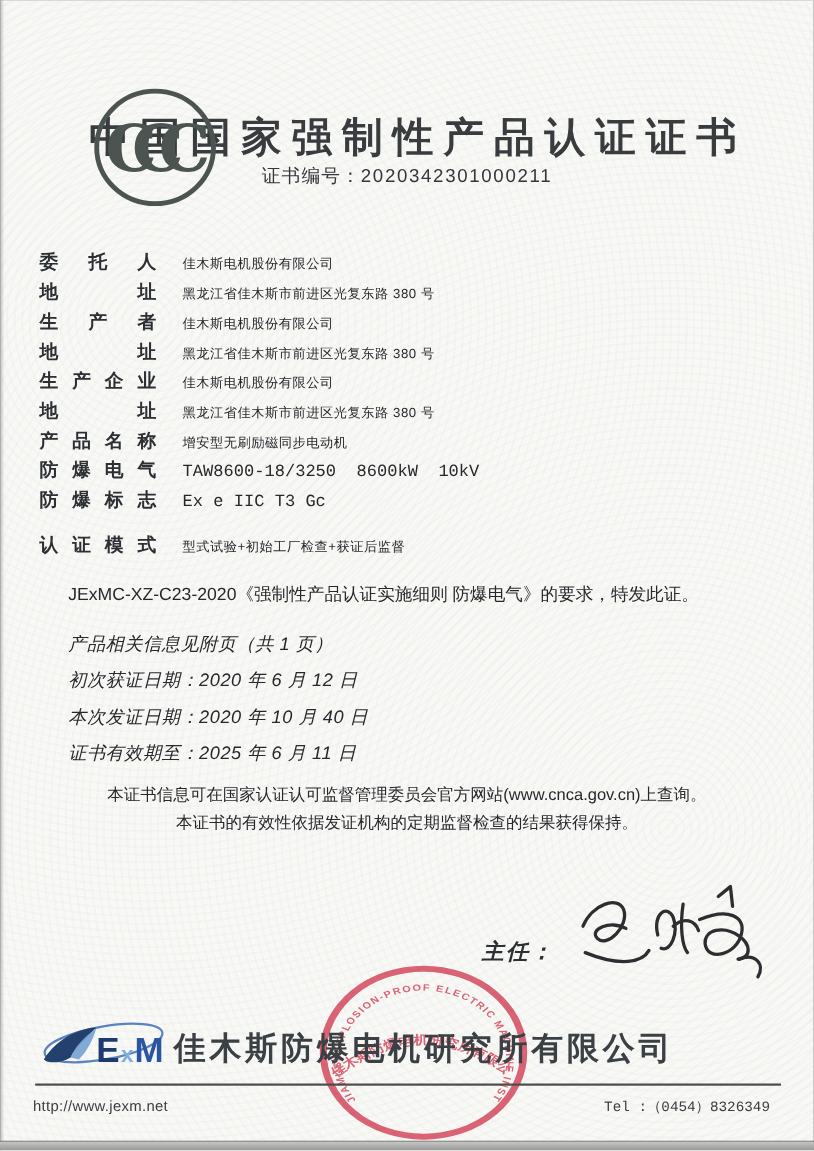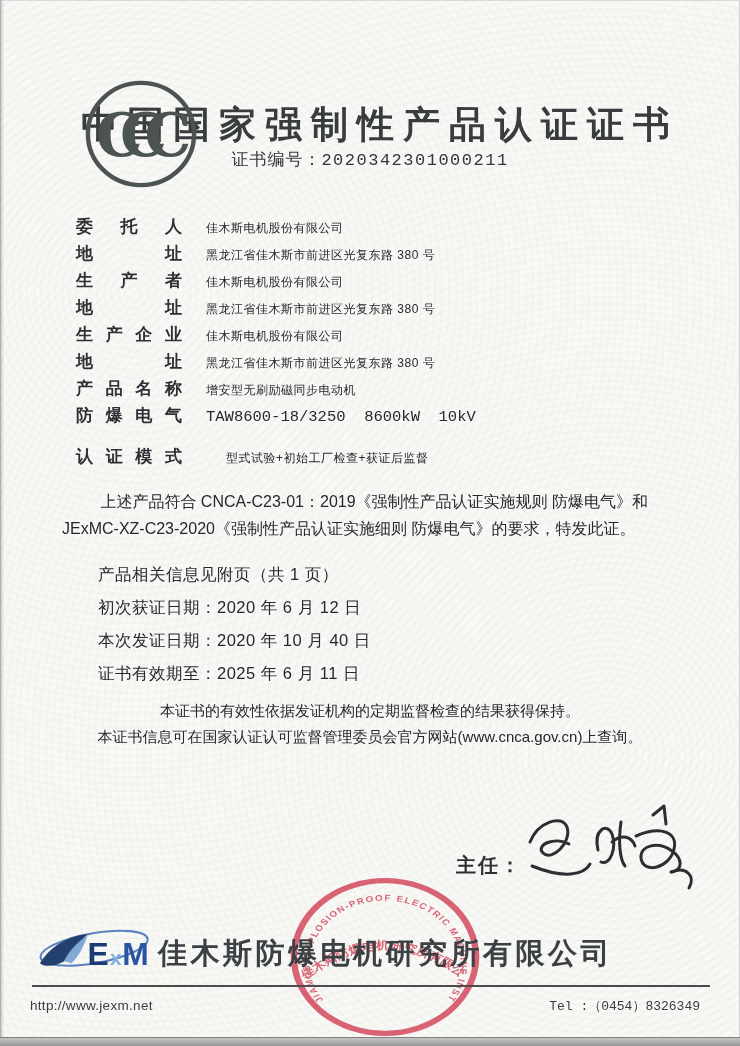--- a/index.html
+++ b/index.html
@@ -23,43 +23,43 @@
 
   .header{position:relative;padding:78px 40px 0 60px;height:120px;box-sizing:border-box;}
   .ccc-logo{position:absolute;left:82px;top:76px;width:118px;height:116px;}
   .page-title{
     text-align:center;font-size:37px;font-weight:600;letter-spacing:9px;
     color:#383c3e;padding-top:22px;white-space:nowrap;
   }
   .cert-no{
     text-align:center;margin-top:28px;font-size:17px;letter-spacing:1px;color:#33363a;
   }
-  .cert-no .num{font-family:Liberation Mono, monospace;letter-spacing:1.5px;}
-
-  .fields{padding:0 40px 0 76px;margin-top:44px;}
+  .cert-no .num{font-family:Liberation Sans, sans-serif;letter-spacing:1.5px;}
+
+  .fields{padding:0 40px 0 36px;margin-top:56px;}
   .field-row{display:flex;align-items:baseline;height:27px;}
-  .field-row.gap{margin-top:14px;gap:20px;}
+  .field-row.gap{margin-top:14px;}
   .field-label{
     display:inline-block;width:106px;font-size:17px;font-weight:700;color:#2c2f33;
     text-align:justify;text-align-last:justify;margin-right:24px;flex:none;
   }
   .field-value{font-size:12px;color:#26282c;white-space:pre-wrap;letter-spacing:.5px;}
   .field-row.mono .field-value{
     font-family:"Liberation Mono","DejaVu Sans Mono",monospace;font-size:15.5px;letter-spacing:0;
   }
 
   .statement{padding:0 46px 0 62px;margin-top:16px;font-size:16px;line-height:27px;color:#26282c;}
   .statement .l1{text-indent:2.4em;}
 
-  .meta{padding:0 98px;margin-top:16px;font-size:16.5px;line-height:33px;color:#26282c;letter-spacing:.5px;}
+  .meta{padding:0 62px;margin-top:16px;font-size:16.5px;line-height:33px;color:#26282c;letter-spacing:.5px;font-style:italic;}
 
   .notes{margin-top:8px;text-align:center;font-size:15px;line-height:26px;color:#26282c;}
 
   .sign-row{position:absolute;top:826px;right:30px;display:flex;align-items:center;}
-  .sign-label{font-size:20px;font-weight:600;color:#2c2f33;letter-spacing:2px;margin-right:0;}
+  .sign-label{font-size:20px;font-weight:600;color:#2c2f33;letter-spacing:2px;margin-right:18px;font-style:italic;}
   .sign-svg{margin-top:-26px;}
 
   .stamp{position:absolute;left:286px;top:874px;width:198px;height:166px;
     opacity:.88;mix-blend-mode:multiply;pointer-events:none;}
 
   .footer-main{position:absolute;left:0;top:916px;width:740px;height:66px;}
   .jexm-logo{position:absolute;left:34px;top:6px;width:124px;height:58px;}
   .company-name{position:absolute;left:158px;top:18px;font-size:29px;font-weight:600;
     letter-spacing:3.5px;color:#3b4045;white-space:nowrap;}
   .footer-rule{position:absolute;left:32px;right:30px;top:985px;height:2px;background:#4c4c4c;}
@@ -120,43 +120,46 @@
     <div class="field-row">
       <span class="field-label">产品名称</span>
       <span class="field-value">增安型无刷励磁同步电动机</span>
     </div>
 
     <div class="field-row mono">
       <span class="field-label">防爆电气</span>
       <span class="field-value">TAW8600-18/3250  8600kW  10kV</span>
     </div>
 
+    <div class="field-row mono">
+      <span class="field-label">防爆标志</span>
+      <span class="field-value">Ex e IIC T3 Gc</span>
+    </div>
 
 
     <div class="field-row gap">
       <span class="field-label">认证模式</span>
       <span class="field-value">型式试验+初始工厂检查+获证后监督</span>
     </div>
   </div>
 
   <div class="statement">
-    <div class="l1">上述产品符合 CNCA-C23-01：2019《强制性产品认证实施规则 防爆电气》和</div>
     <div class="l2">JExMC-XZ-C23-2020《强制性产品认证实施细则 防爆电气》的要求，特发此证。</div>
   </div>
 
   <div class="meta">
     <div>产品相关信息见附页（共 1 页）</div>
     <div>初次获证日期：2020 年 6 月 12 日</div>
     <div>本次发证日期：2020 年 10 月 40 日</div>
     <div>证书有效期至：2025 年 6 月 11 日</div>
   </div>
 
   <div class="notes">
+    <div>本证书信息可在国家认证认可监督管理委员会官方网站(www.cnca.gov.cn)上查询。</div>
     <div>本证书的有效性依据发证机构的定期监督检查的结果获得保持。</div>
-    <div>本证书信息可在国家认证认可监督管理委员会官方网站(www.cnca.gov.cn)上查询。</div>
   </div>
 
   <div class="sign-row">
     <span class="sign-label">主任：</span>
     <svg class="sign-svg" width="188" height="104" viewBox="0 0 188 104">
       <g fill="none" stroke="#2e2e32" stroke-width="3" stroke-linecap="round" stroke-linejoin="round">
         <path d="M8,42 C16,22 40,14 45,27 C50,42 30,62 21,53 C13,45 33,36 47,44"></path>
         <path d="M10,66 C42,79 62,75 68,64"></path>
         <path d="M76,50 C71,30 85,22 90,34 C95,48 88,66 79,62"></path>
         <path d="M99,22 C96,42 98,60 103,66"></path>

